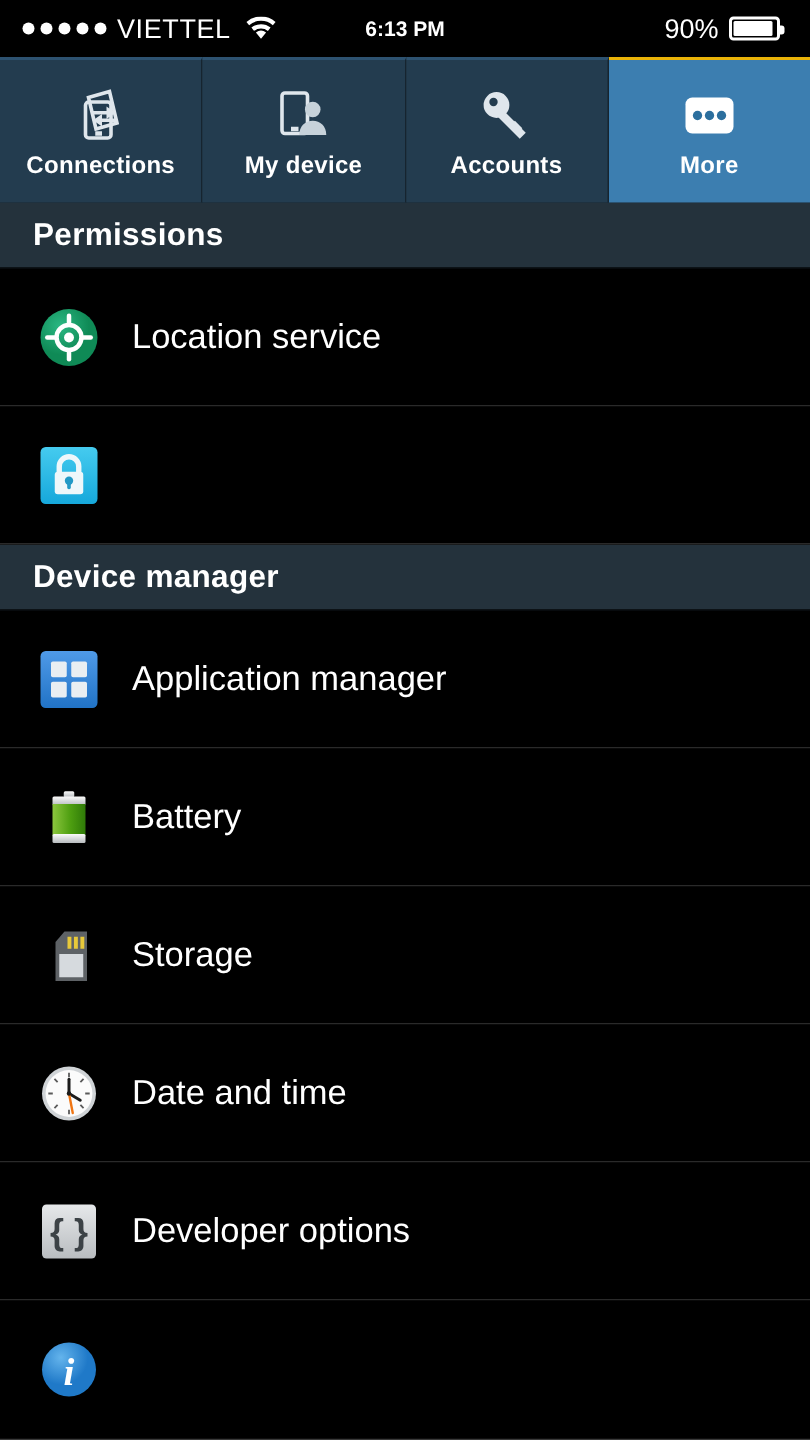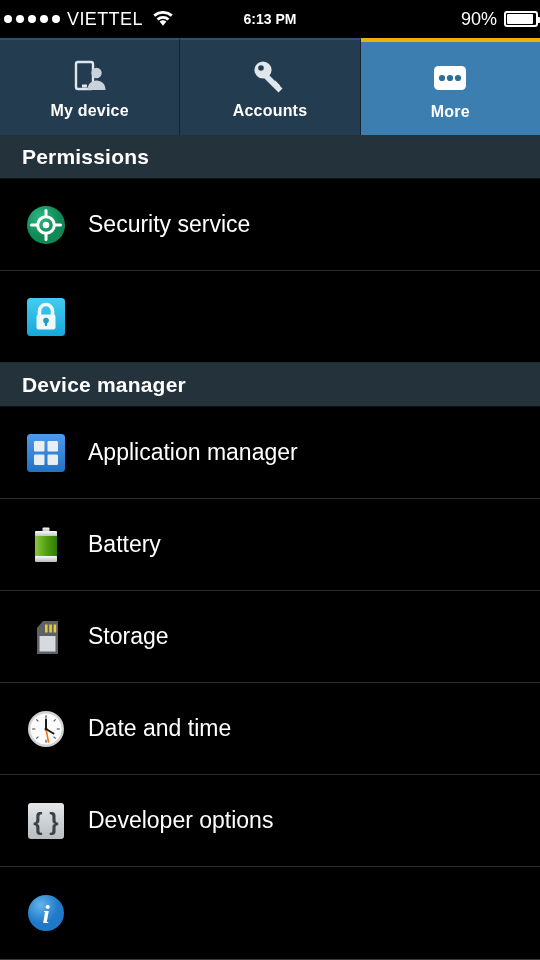--- a/index.html
+++ b/index.html
@@ -9,49 +9,49 @@
     font-family:"Liberation Sans", sans-serif;
     overflow:hidden;
   }
   #screen { position:relative; width:540px; height:960px; background:#000; }
 
   
   .statusbar {
     height:38px; background:#000; color:#fff;
     display:flex; align-items:center; position:relative;
   }
-  .sb-left { display:flex; align-items:center; gap:7px; padding-left:4px;justify-content:center; }
+  .sb-left { display:flex; align-items:center; gap:7px; padding-left:15px;justify-content:center; }
   .sig-dots { display:flex; gap:4px; align-items:center; }
   .sig-dots i { width:8px; height:8px; border-radius:50%; background:#fff; display:block; }
   .carrier { font-size:18px; letter-spacing:.4px; font-weight:400; }
   .wifi { width:22px; height:16px; position:relative; margin-left:2px; }
   .sb-center {
     position:absolute; left:0; right:0; text-align:center;
     font-size:14px; font-weight:bold; pointer-events:none;
   }
   .sb-right {
-    margin-left:auto; display:flex; align-items:center; gap:7px; padding-right:2px;
+    margin-left:auto; display:flex; align-items:center; gap:7px; padding-right:20px;
   }
   .batt-pct { font-size:18px; }
   .batt-ico { width:34px; height:16px; border:2px solid #fff; border-radius:3px; position:relative; }
   .batt-ico::after {
     content:""; position:absolute; right:-5px; top:4px; width:3px; height:6px;
     background:#fff; border-radius:0 2px 2px 0;
   }
   .batt-fill { position:absolute; left:1px; top:1px; bottom:1px; width:88%; background:#fff; border-radius:1px; }
 
   
   .tabbar { display:flex; height:97px; background:#22384a; }
   .tab {
     flex:1; display:flex; flex-direction:column; align-items:center; justify-content:center;
     background:#233c4f; border-right:1px solid #16242f;
     border-top:2px solid #2d5270; position:relative; gap:3px;
   }
   .tab:last-child { border-right:none; }
-  .tab.selected { background:#3c7eb0; border-top:4px solid #eab308; }
+  .tab.selected { background:#3c7eb0; border-top:2px solid #eab308; }
   .tab-ico { height:44px; display:flex; align-items:center; justify-content:center; }
   .tab-label { font-size:16px; font-weight:bold; color:#fff; letter-spacing:.2px; }
 
   
   .section {
     height:44px; background:#24323c; display:flex; align-items:center;
     padding-left:22px; border-bottom:1px solid #0c1216;text-align:center;
   }
   .section-title { font-size:21px; font-weight:bold; color:#fff; letter-spacing:.2px; }
 
@@ -93,20 +93,36 @@
     <div class="sb-right">
       <span class="batt-pct">90%</span>
       <span class="batt-ico">
           <span class="batt-fill"></span>
         </span>
     </div>
   </div>
 
   <div class="tabbar">
 
+    <div class="tab">
+      <span class="tab-ico">
+        <svg width="42" height="42" viewBox="0 0 42 42">
+          <g fill="none" stroke="#dfe6ec" stroke-width="2.4">
+            <path d="M13 9 L27 5 L32 26 L18 30 Z"></path>
+            <rect x="11" y="12" width="17" height="24" rx="2.2"></rect>
+          </g>
+          <rect x="17.5" y="31.5" width="4.5" height="3" fill="#dfe6ec"></rect>
+          <g fill="#dfe6ec">
+            <path d="M16 18 h9 v-3 l6 4.2 -6 4.2 v-3 h-9 z"></path>
+            <path d="M31 25 h-9 v-3 l-6 4.2 6 4.2 v-3 h9 z" transform="translate(0,-2)"></path>
+          </g>
+        </svg>
+      </span>
+      <span class="tab-label">Connections</span>
+    </div>
 
     <div class="tab">
       <span class="tab-ico">
         <svg width="42" height="42" viewBox="0 0 42 42">
           <rect x="7" y="6" width="17" height="27" rx="2" fill="none" stroke="#dfe6ec" stroke-width="2.4"></rect>
           <rect x="13" y="28.5" width="5" height="3" fill="#dfe6ec"></rect>
           <circle cx="27.5" cy="17" r="5.2" fill="#c7d2da"></circle>
           <path d="M18.5 34 c0-6 4-9.5 9-9.5 s9 3.5 9 9.5 z" fill="#c7d2da"></path>
         </svg>
       </span>
@@ -157,21 +173,21 @@
         <circle cx="21" cy="21" r="8.3" fill="none" stroke="#fff" stroke-width="3"></circle>
         <circle cx="21" cy="21" r="3.3" fill="#fff"></circle>
         <g stroke="#fff" stroke-width="3" stroke-linecap="round">
           <line x1="21" y1="6.5" x2="21" y2="12"></line>
           <line x1="21" y1="30" x2="21" y2="35.5"></line>
           <line x1="6.5" y1="21" x2="12" y2="21"></line>
           <line x1="30" y1="21" x2="35.5" y2="21"></line>
         </g>
       </svg>
     </span>
-    <span class="row-label">Security service</span>
+    <span class="row-label">Location service</span>
   </div>
 
   <div class="row">
     <span class="row-ico">
       <svg width="42" height="42" viewBox="0 0 42 42">
         <defs>
             <linearGradient id="gCyan" x1="0" y1="0" x2="0" y2="1">
           <stop offset="0%" stop-color="#45cbef"></stop>
               <stop offset="100%" stop-color="#16a8db"></stop>
         </linearGradient>

